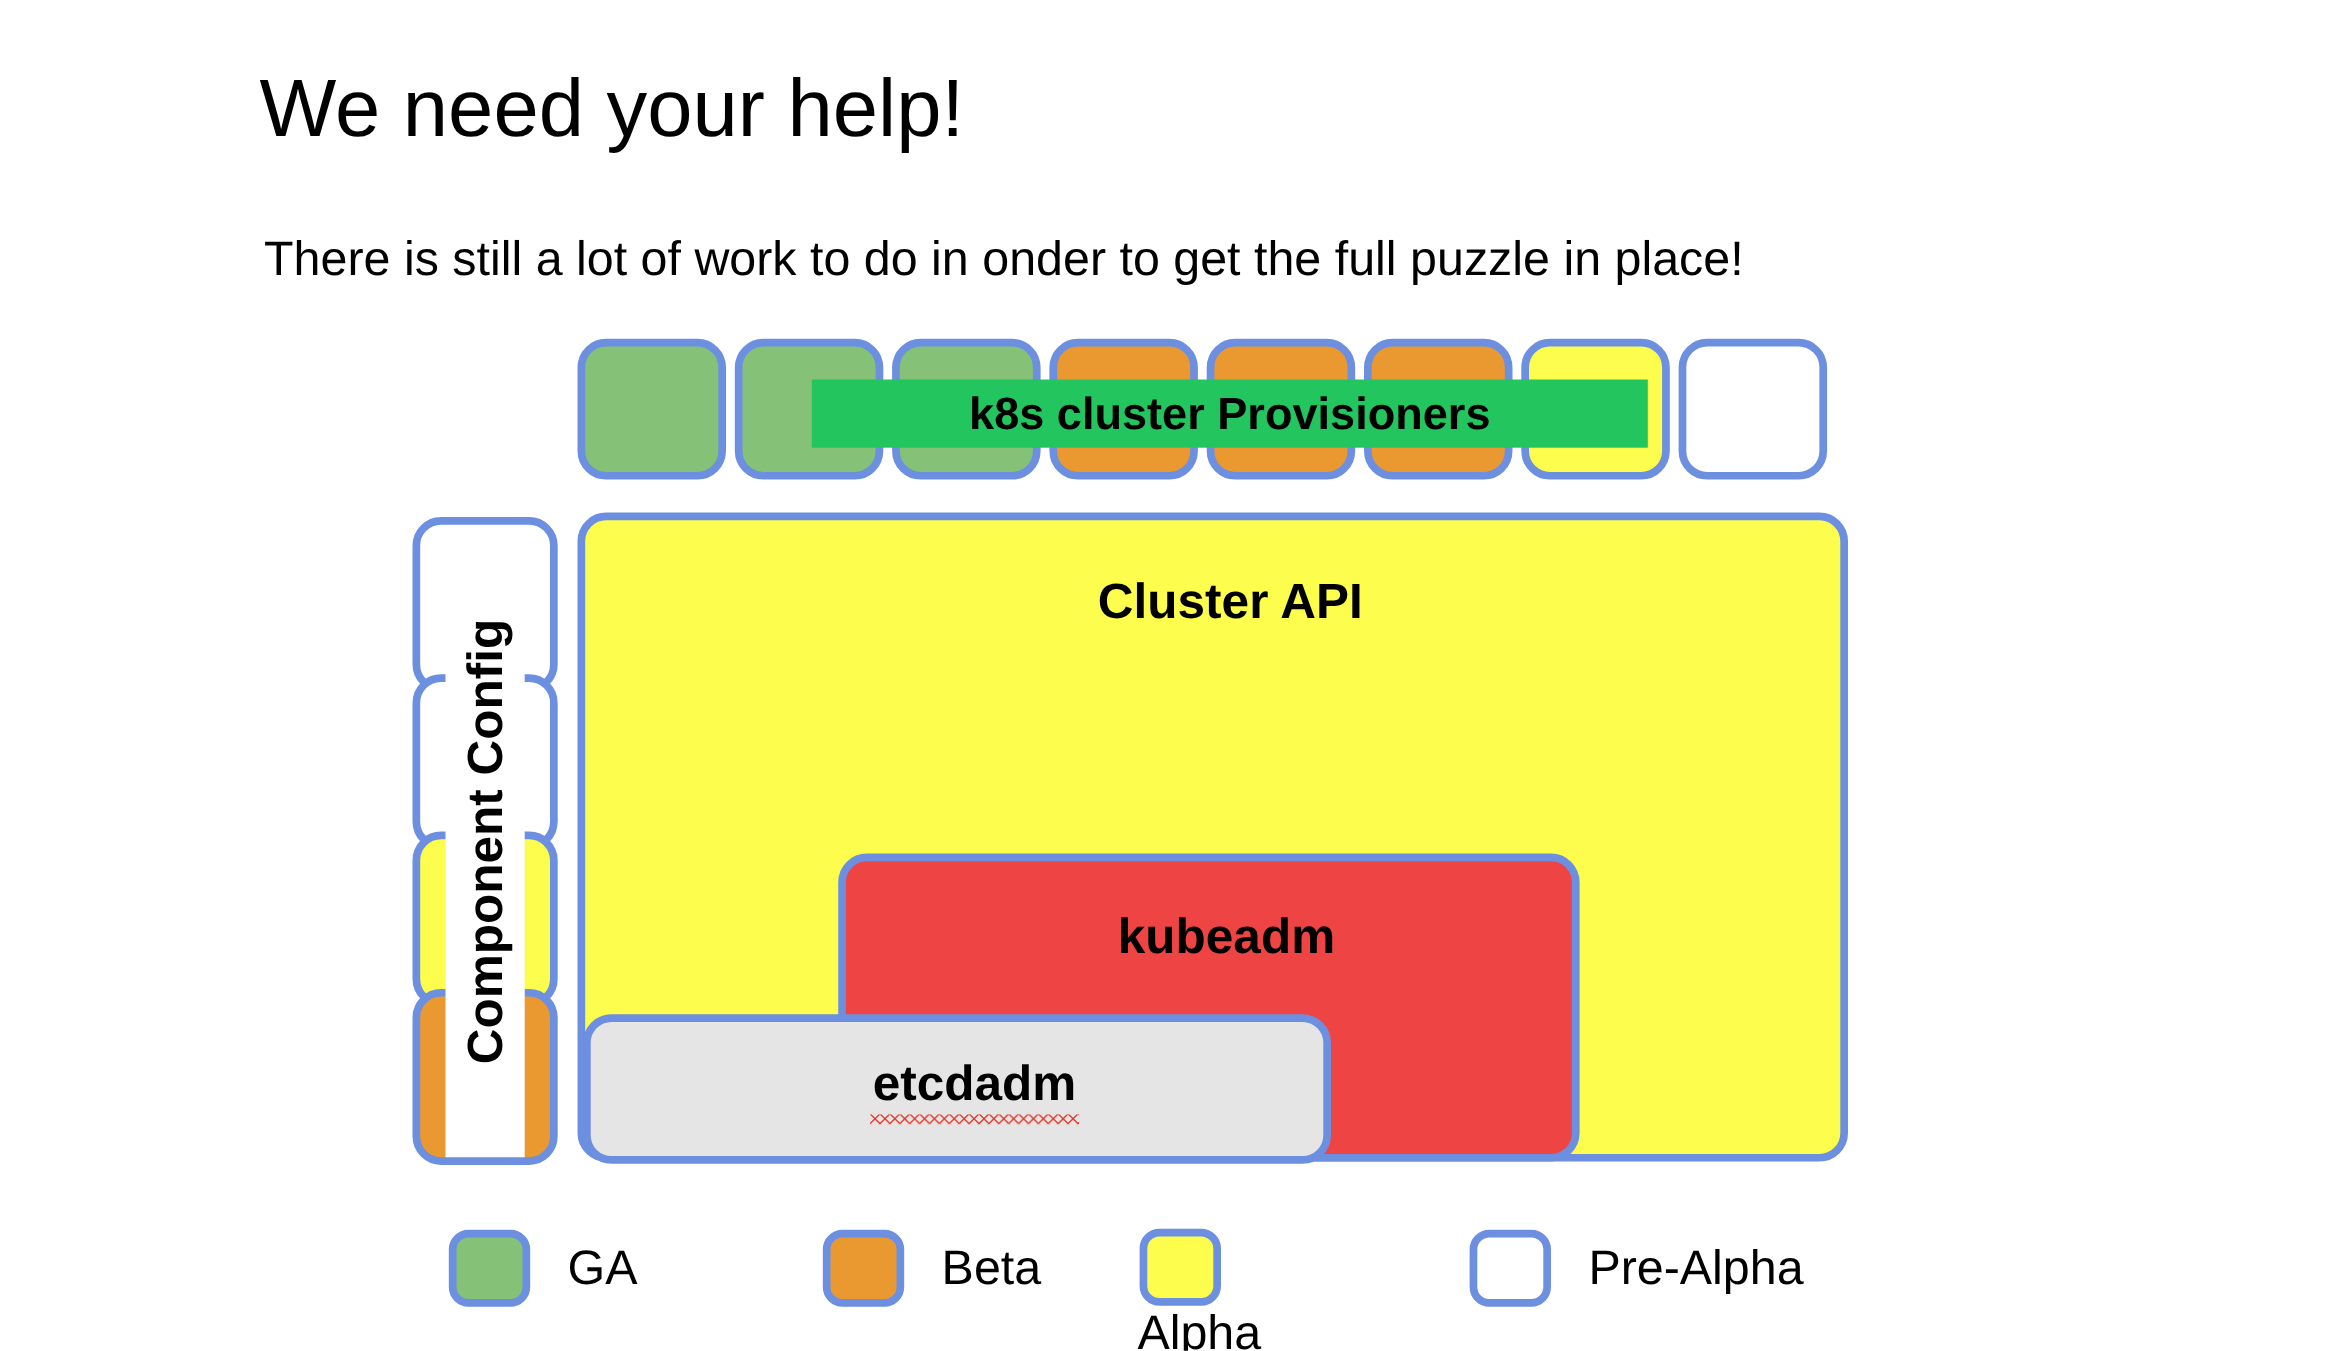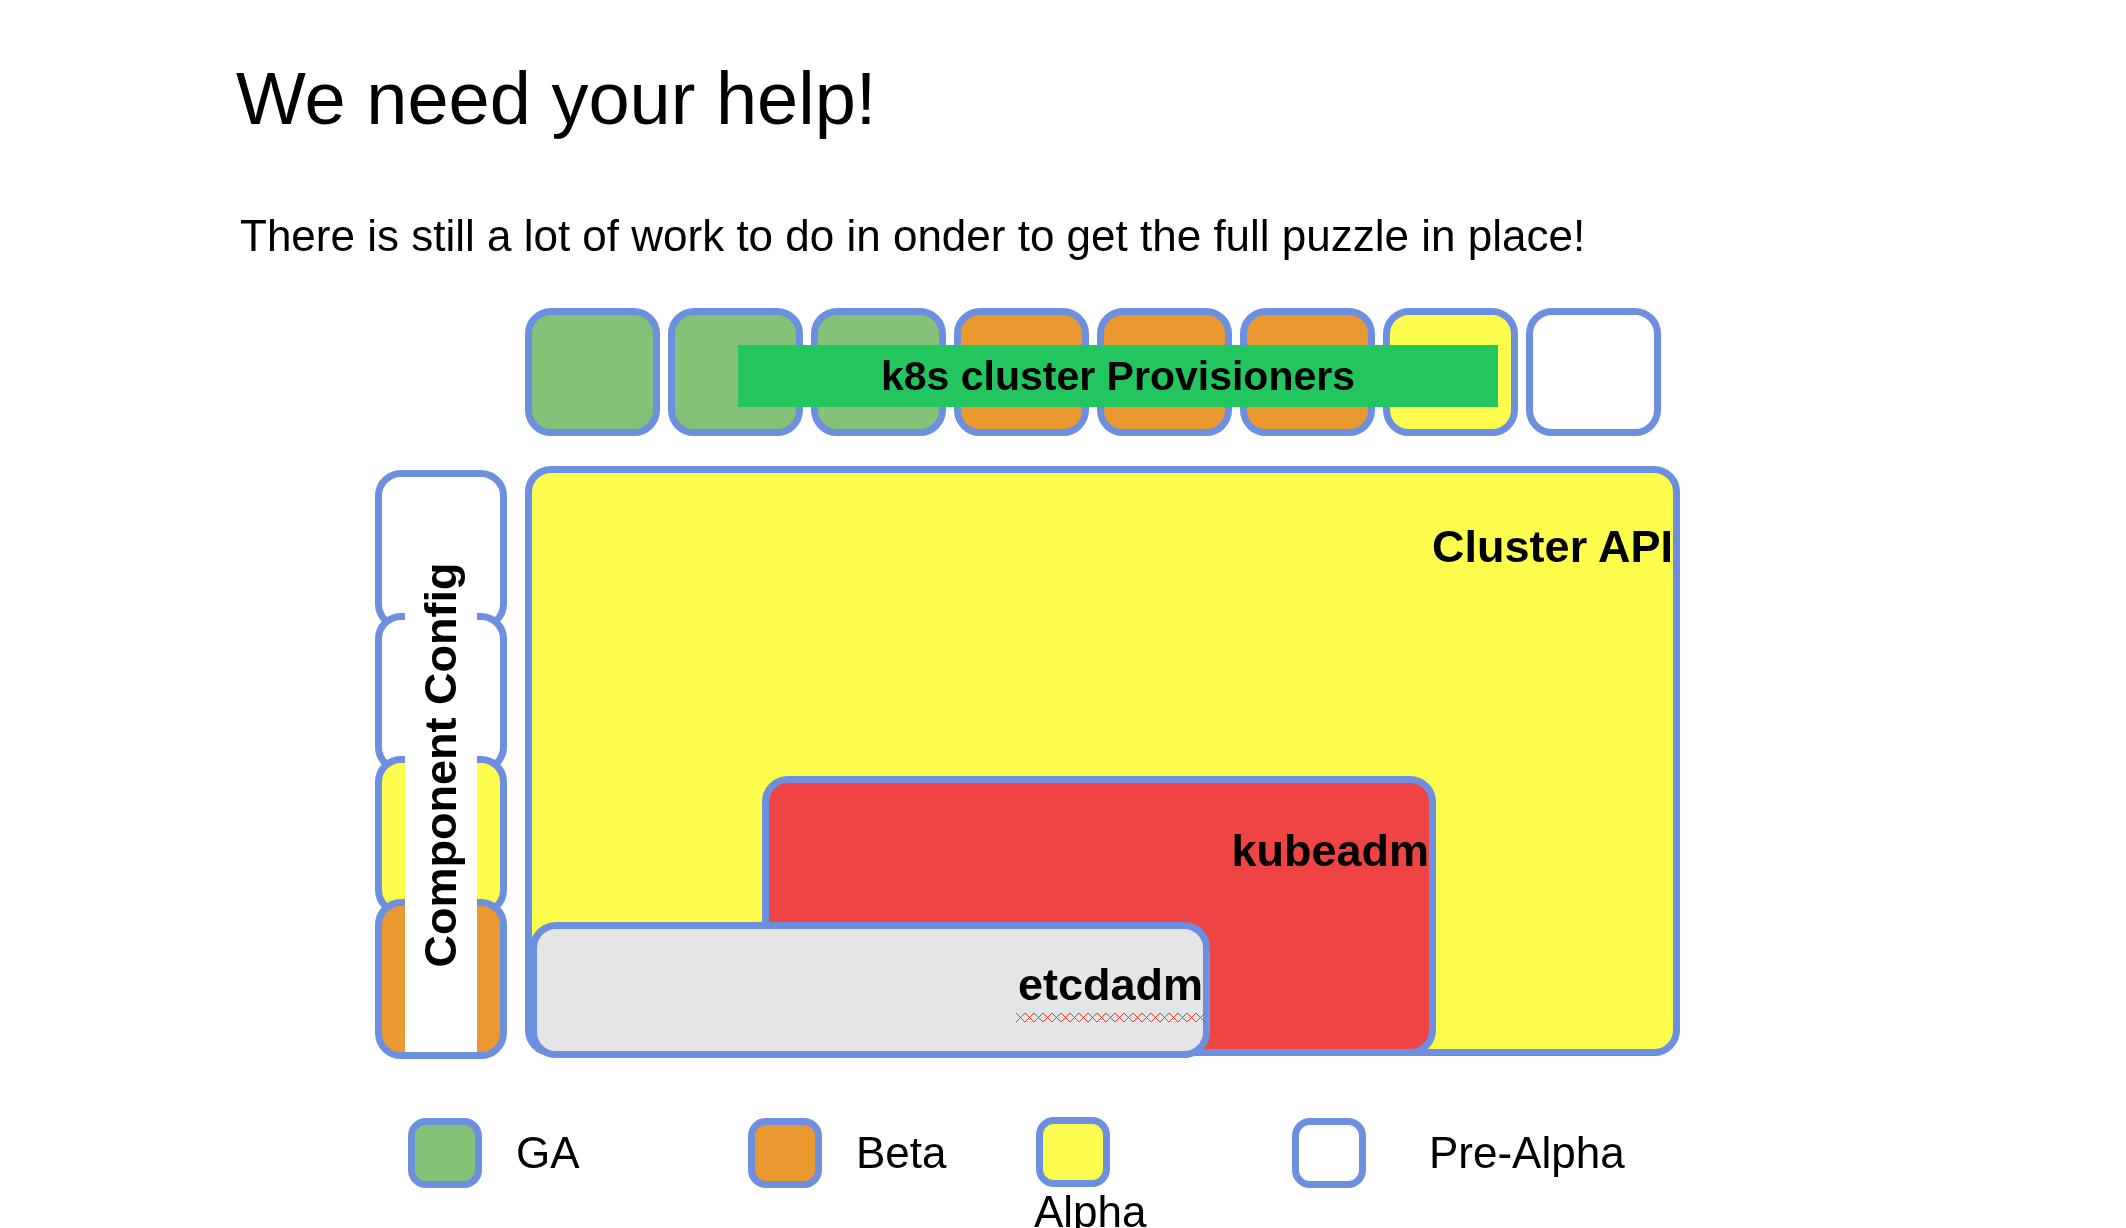--- a/index.html
+++ b/index.html
@@ -21,21 +21,21 @@
   
   .node{
     position:absolute;
     border:7px solid var(--stroke,#6d8fe0);
     border-radius:26px;
     box-sizing:border-box;
     background:#ffffff;
   }
   .node > .label{
     position:absolute;left:0;right:0;
-    text-align:right;
+    text-align:center;
     font-weight:bold;
     color:#000;
     white-space:nowrap;
     padding-left:32px;
   }
 
   
   #diagram{position:absolute;left:0;top:0;width:2126px;height:1228px;}
 
   
@@ -149,17 +149,17 @@
     <span class="legend-text">GA</span>
   </div>
   <div class="legend-item" style="left:340px;text-align:center;">
     <span class="legend-swatch" style="background: rgb(234, 153, 48); border-color: rgb(109, 143, 224);"></span>
     <span class="legend-text">Beta</span>
   </div>
   <div class="legend-item" style="left:592px;flex-direction:column;">
     <span class="legend-swatch" style="background: rgb(253, 253, 77); border-color: rgb(109, 143, 224);"></span>
     <span class="legend-text">Alpha</span>
   </div>
-  <div class="legend-item" style="left:884px;gap:29px;">
+  <div class="legend-item" style="left:928px;">
     <span class="legend-swatch" style="background: rgb(255, 255, 255); border-color: rgb(109, 143, 224);"></span>
     <span class="legend-text">Pre-Alpha</span>
   </div>
 </div>
 
 </body></html>

